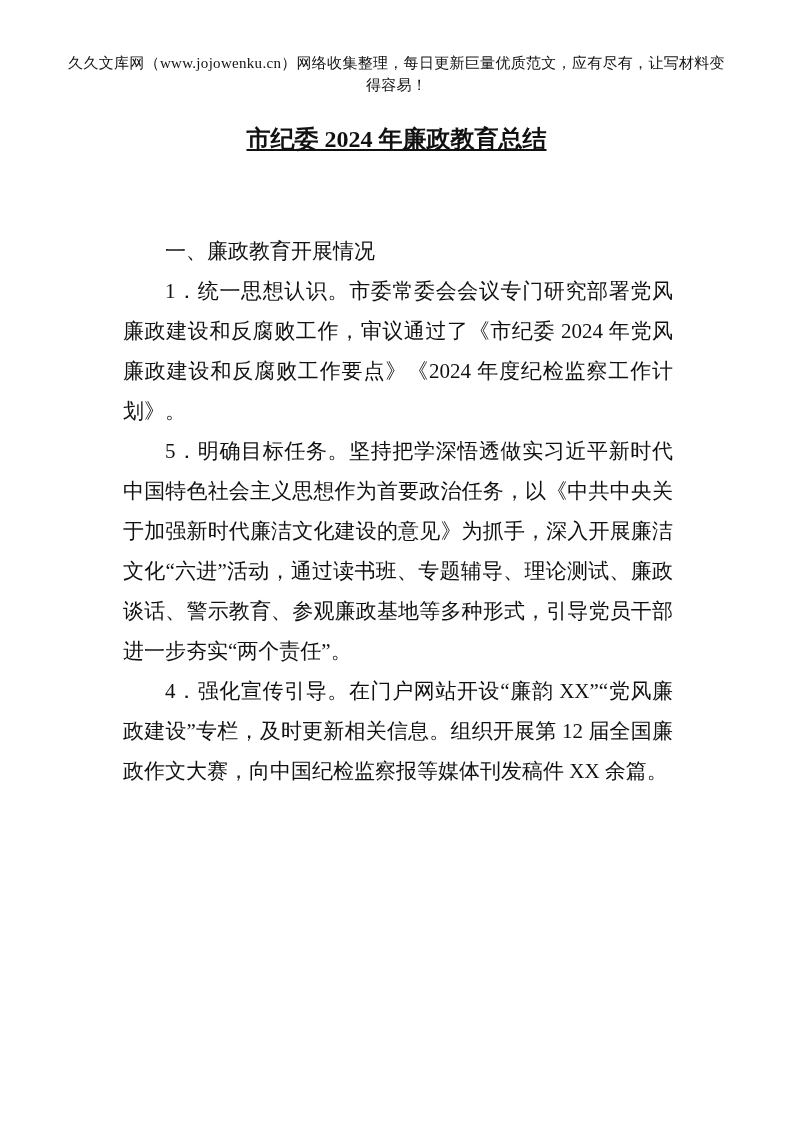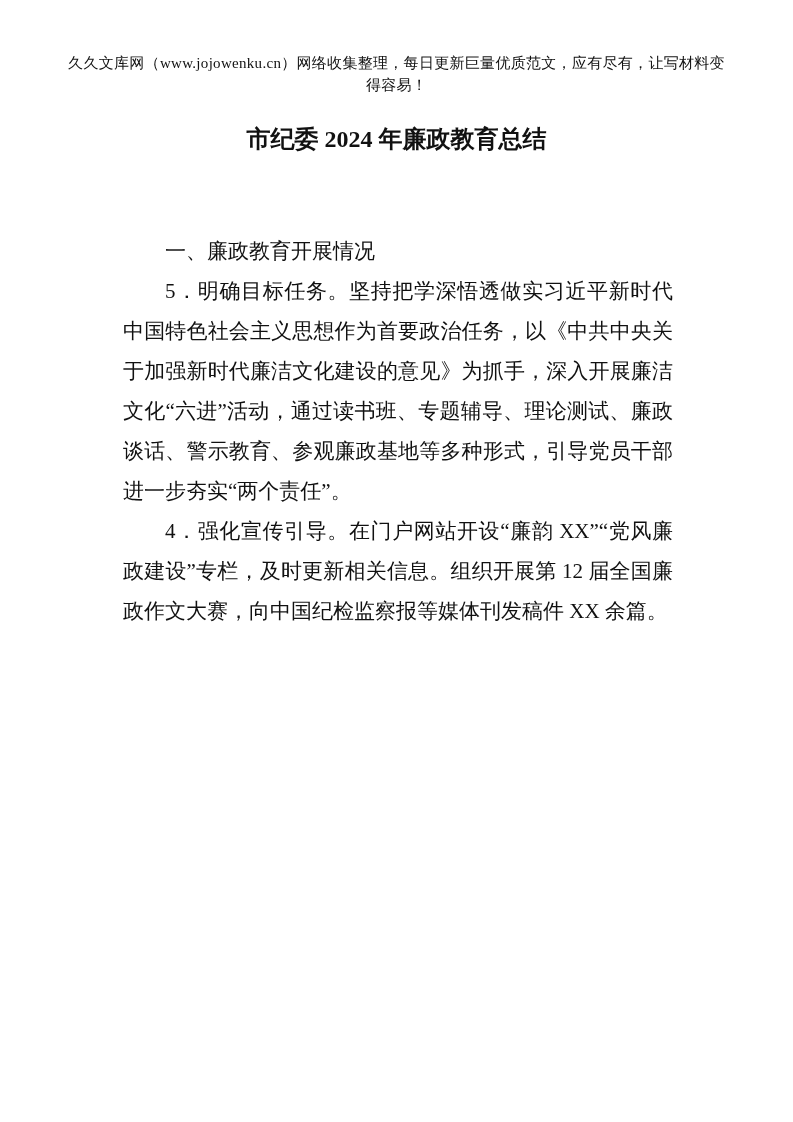--- a/index.html
+++ b/index.html
@@ -26,20 +26,21 @@
     letter-spacing: 0.3px;
     color: #111111;
   }
   .doc-title {
     margin: 28px 0 0 0;
     text-align: center;
     font-size: 24px;
     line-height: 30px;
     font-weight: bold;
     color: #111111;
+    text-decoration: underline;
   }
   .doc-body {
     margin: 77px 56px 0 59px;
     font-size: 21px;
     line-height: 40px;
     text-align: justify;
     color: #111111;
   }
   .doc-body p {
     margin: 0;
@@ -50,16 +51,17 @@
 </head>
 <body>
 
 <div class="page">
   <div class="doc-header">久久文库网（www.jojowenku.cn）网络收集整理，每日更新巨量优质范文，应有尽有，让写材料变得容易！</div>
 
   <h1 class="doc-title">市纪委 2024 年廉政教育总结</h1>
 
   <div class="doc-body">
     <p>一、廉政教育开展情况</p>
+    <p>1．统一思想认识。市委常委会会议专门研究部署党风廉政建设和反腐败工作，审议通过了《市纪委 2024 年党风廉政建设和反腐败工作要点》《2024 年度纪检监察工作计划》。</p>
     <p>5．明确目标任务。坚持把学深悟透做实习近平新时代中国特色社会主义思想作为首要政治任务，以《中共中央关于加强新时代廉洁文化建设的意见》为抓手，深入开展廉洁文化“六进”活动，通过读书班、专题辅导、理论测试、廉政谈话、警示教育、参观廉政基地等多种形式，引导党员干部进一步夯实“两个责任”。</p>
     <p>4．强化宣传引导。在门户网站开设“廉韵 XX”“党风廉政建设”专栏，及时更新相关信息。组织开展第 12 届全国廉政作文大赛，向中国纪检监察报等媒体刊发稿件 XX 余篇。</p>
   </div>
 </div>
 
 </body></html>

